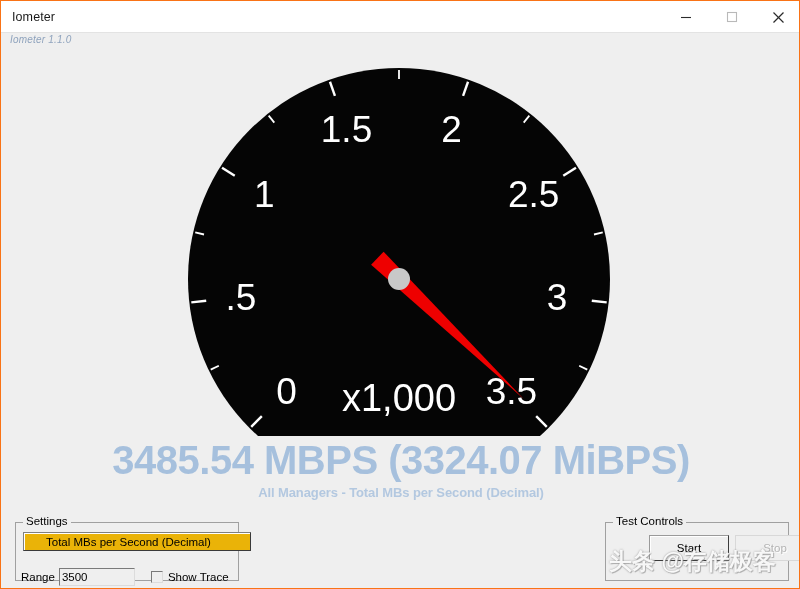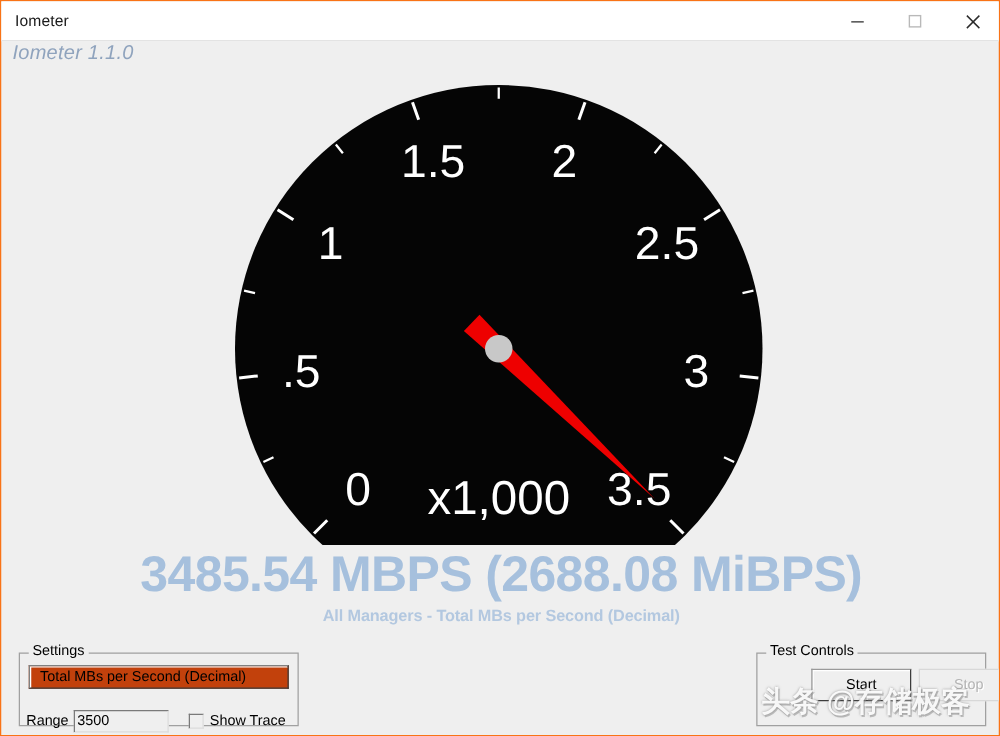--- a/index.html
+++ b/index.html
@@ -39,21 +39,21 @@
   }
   .wbtn {
     width: 46px; height: 32px;
     display: flex; align-items: center; justify-content: center;
   }
   .wbtn svg { display: block; }
 
   
   #version-label {
     position: absolute; left: 9px; top: 33px;
-    font-size: 16px;
+    font-size: 10px;
     font-style: italic;
     color: #8fa3bd;
     letter-spacing: 0.2px;
   }
 
   
   #gauge-wrap {
     position: absolute;
     left: 186px; top: 66px;
     width: 424px; height: 372px;
@@ -99,30 +99,30 @@
     color: #000000;
     white-space: nowrap;
   }
 
   #settings-group { left: 14px; top: 521px; width: 224px; height: 59px; }
   #test-group     { left: 604px; top: 521px; width: 184px; height: 59px; }
 
   
   #metric-select {
     position: absolute; left: 7px; top: 9px;
-    width: 208px; height: 19px;
-    background: #c2410c;
+    width: 228px; height: 19px;
+    background: #eab308;
     border: 1px solid #808080;
     border-right-color: #3a3a3a;
     border-bottom-color: #3a3a3a;
     box-shadow: inset 1px 1px 0 #ffffff;
     font-size: 11.5px;
     color: #000000;
     display: flex; align-items: center;
-    padding-left: 8px;
+    padding-left: 22px;
     white-space: nowrap;
     overflow: hidden;
   }
 
   #range-row {
     position: absolute; left: 5px; top: 33px;
     width: 215px; height: 20px;
     display: flex; align-items: center; margin-top: 11px;
   }
   #range-label { font-size: 11.5px; color: #000; margin-right: 4px; }
@@ -274,21 +274,21 @@
 
       <g id="gauge-needle">
           <polygon points="336.7,331.9 196.6,184.7 184.1,197.7" fill="#ee0000"></polygon>
         </g>
 
       <circle id="gauge-hub" cx="212" cy="212" r="11" fill="#c8c8c8"></circle>
     </svg>
   </div>
 
   <div id="readout">
-    <div id="readout-main">3485.54 MBPS (2688.08 MiBPS)</div>
+    <div id="readout-main">3485.54 MBPS (3324.07 MiBPS)</div>
     <div id="readout-sub">All Managers - Total MBs per Second (Decimal)</div>
   </div>
 
   <div class="groupbox" id="settings-group">
     <div class="group-title">Settings</div>
 
     <div id="metric-select">Total MBs per Second (Decimal)</div>
 
     <div id="range-row">
       <span id="range-label">Range</span>

